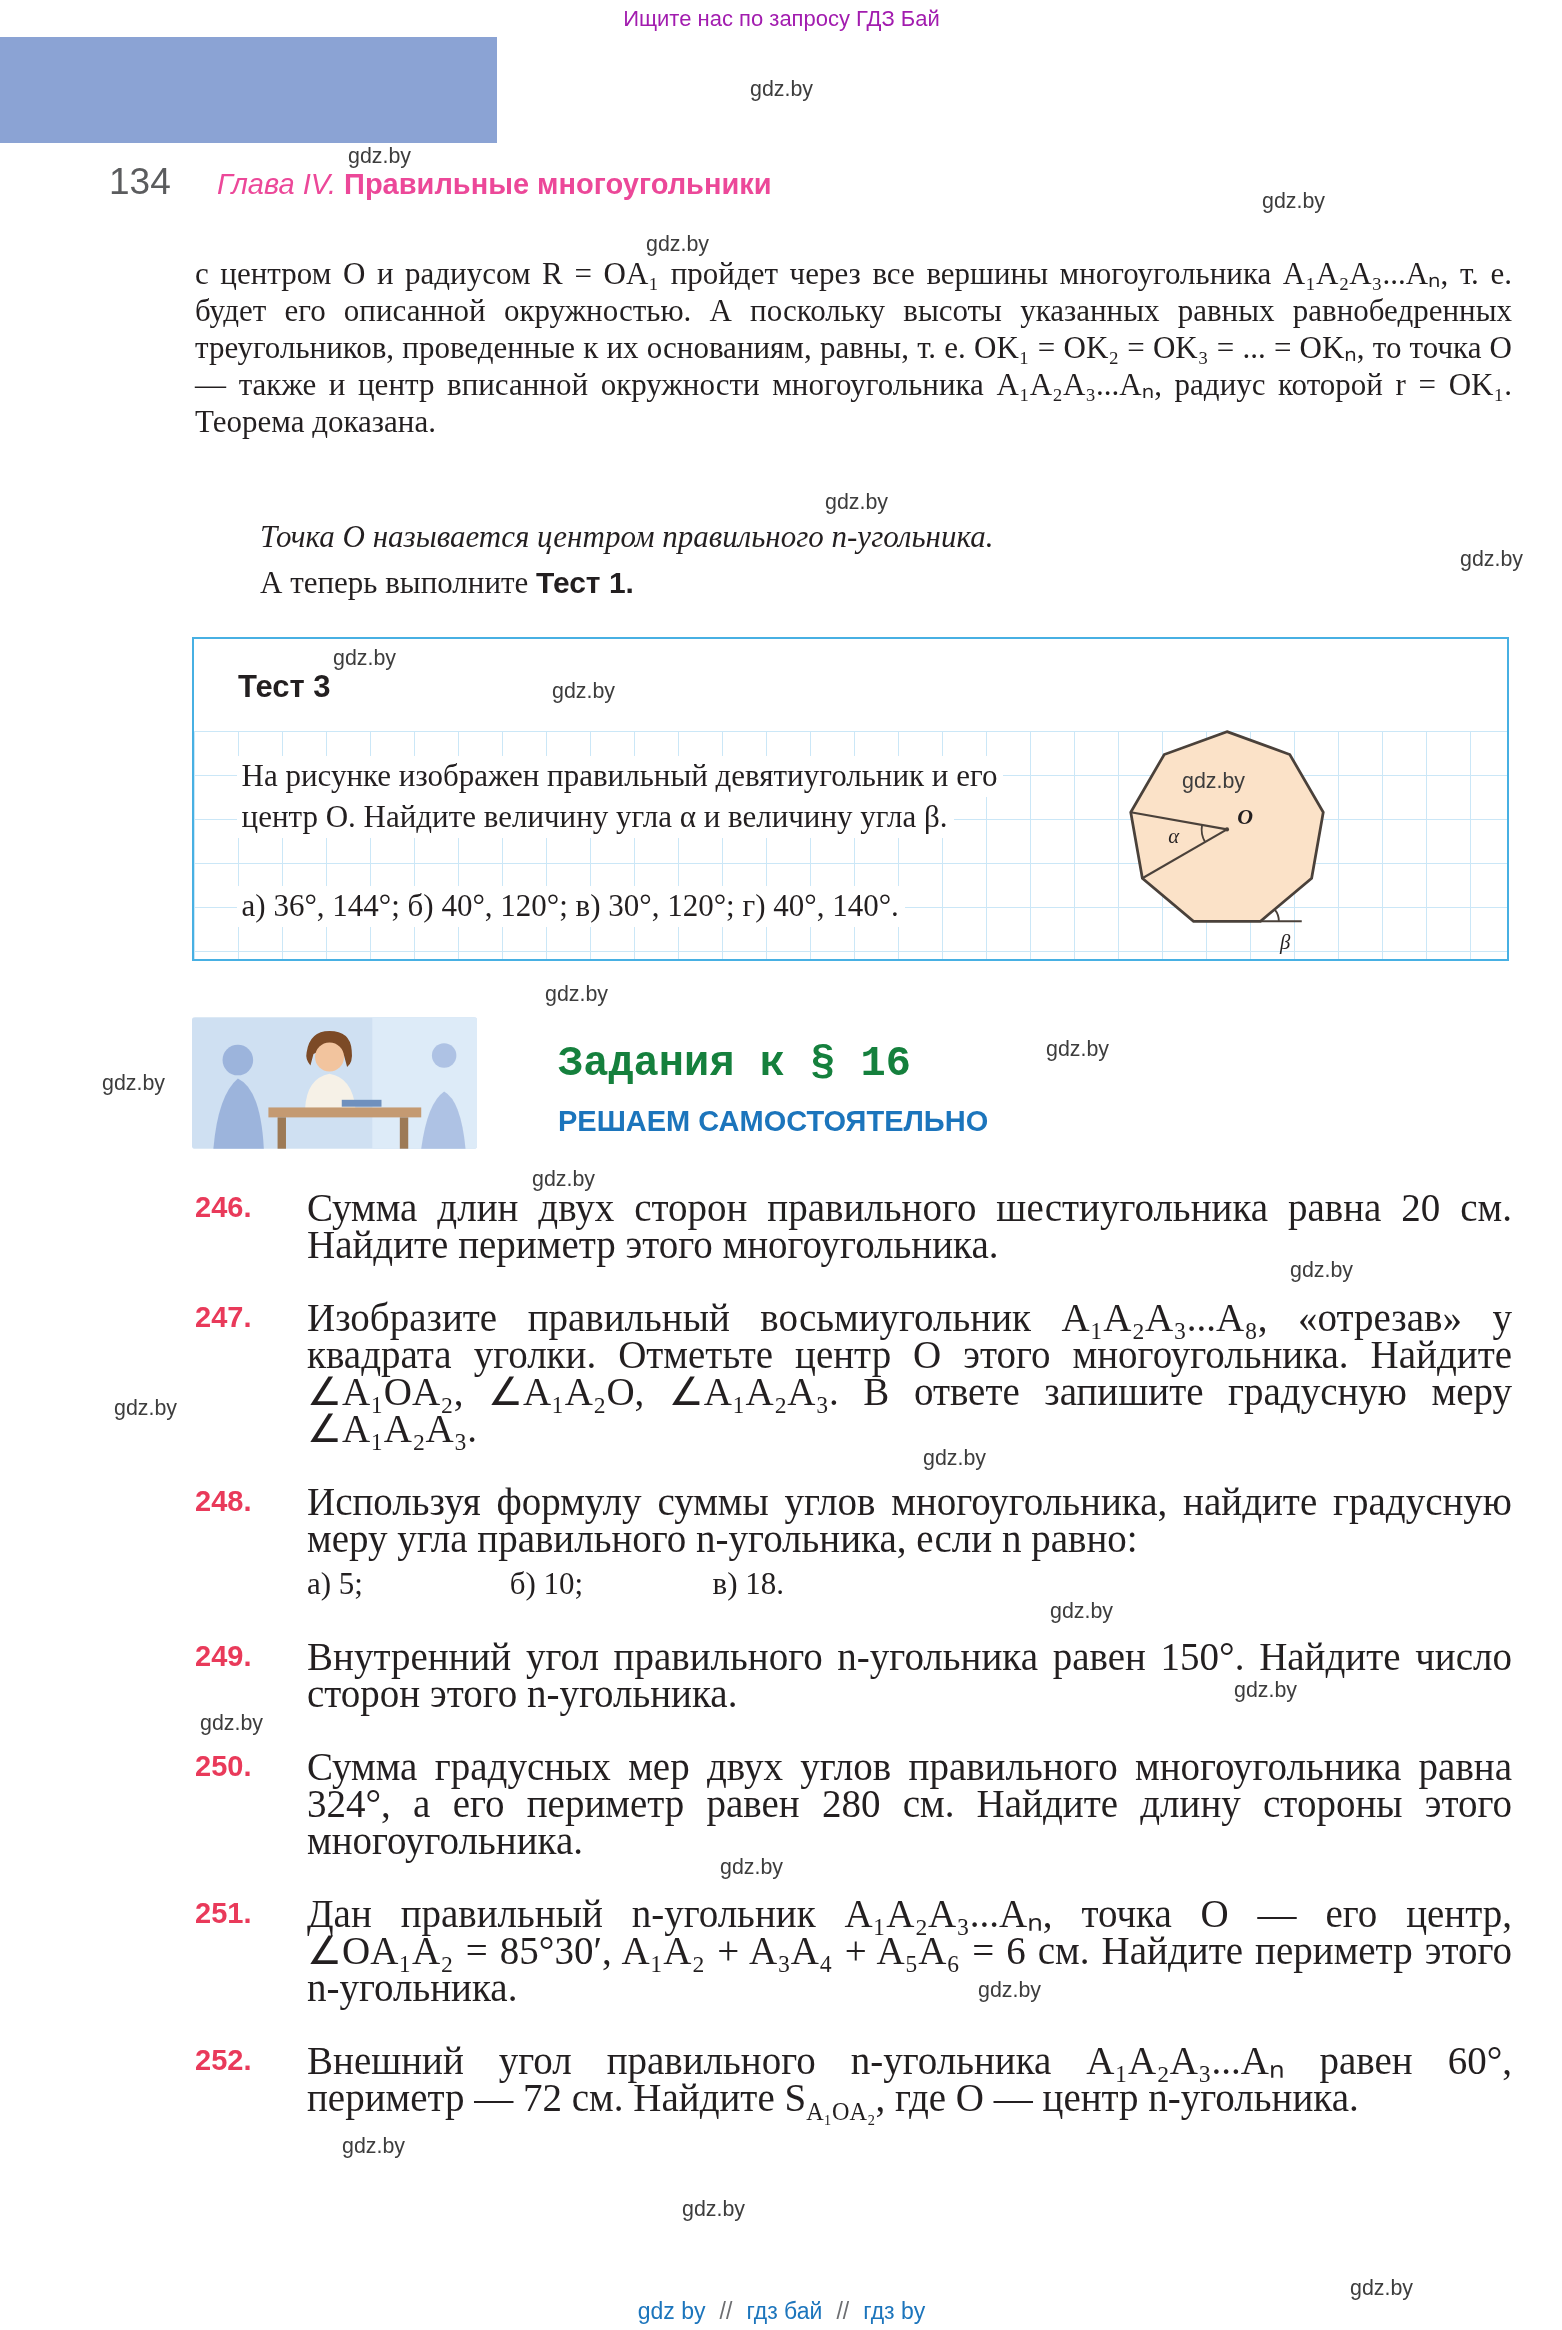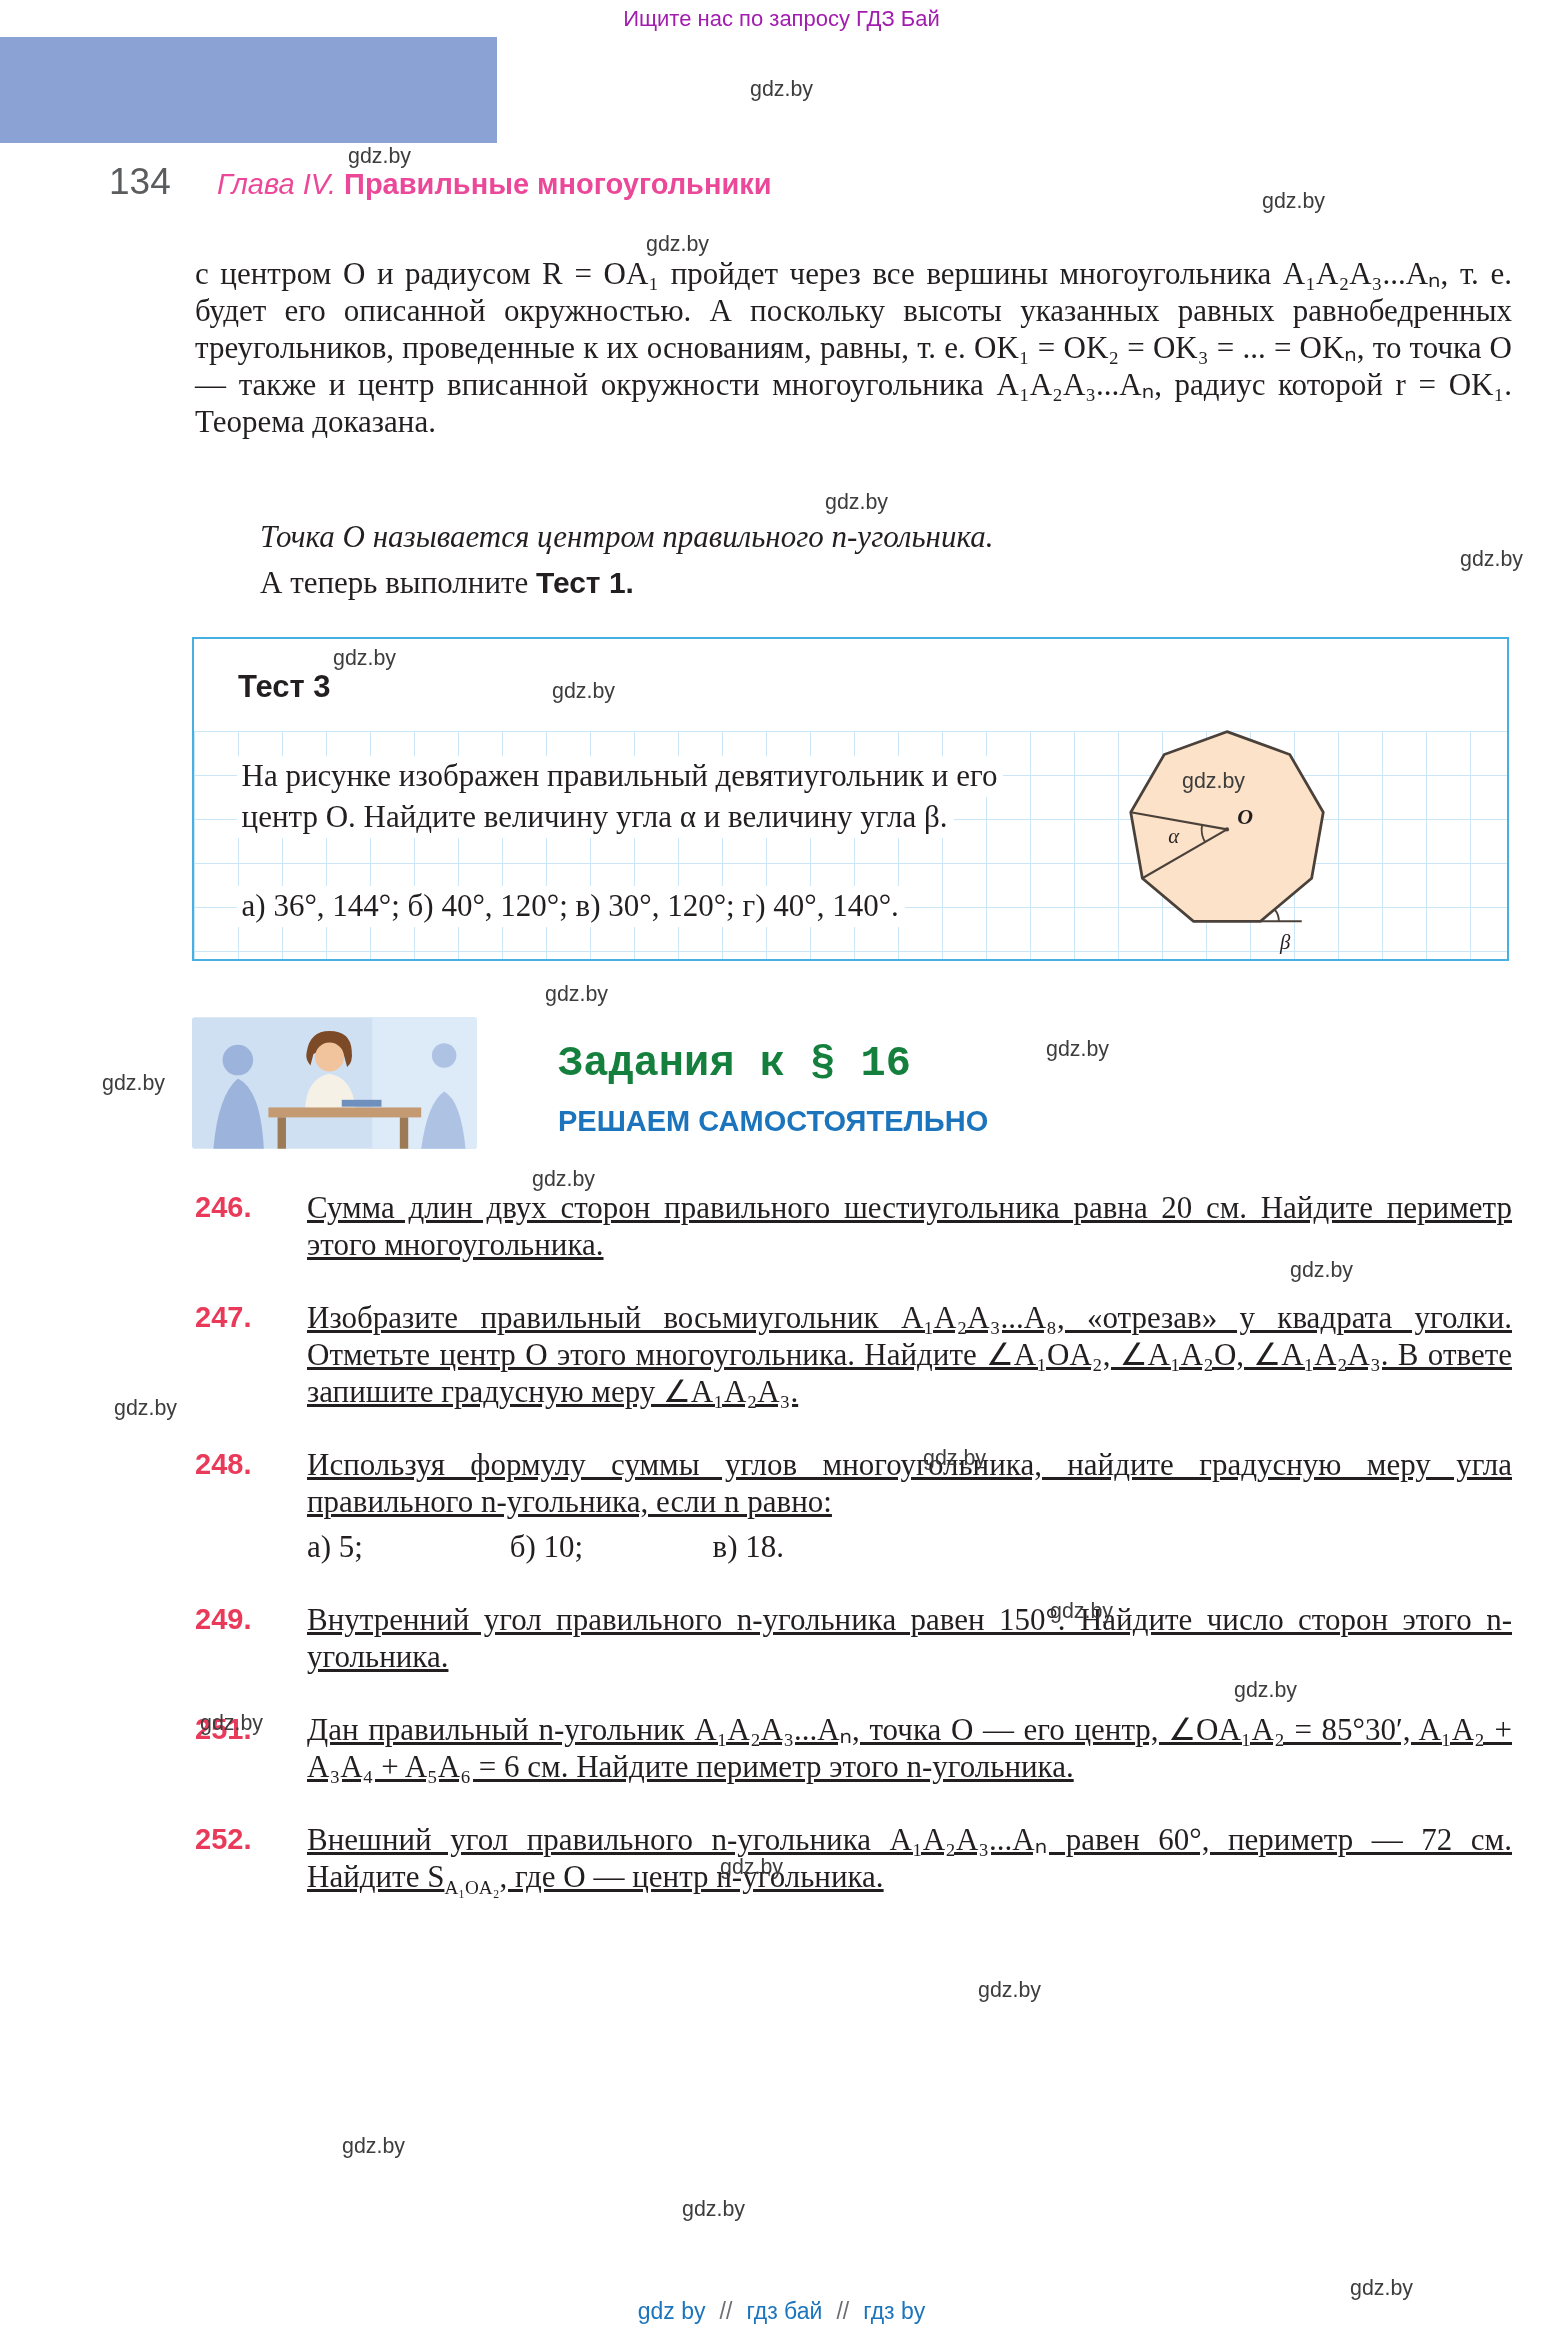--- a/index.html
+++ b/index.html
@@ -52,21 +52,21 @@
   .section-title { position:absolute; left:558px; top:1040px;
     font-family:Liberation Mono, monospace; font-weight:bold; font-size:42px; color:#15803d; }
   .section-subtitle { position:absolute; left:558px; top:1105px;
     font-family:"Liberation Sans", sans-serif; font-weight:bold; font-size:29px; color:#1c75bc; }
 
   .problems { position:absolute; left:195px; top:1189px; width:1317px; }
   .problem { display:flex; margin-bottom:36px; }
   .pnum { flex:0 0 112px; width:112px; font-family:"Liberation Sans", sans-serif;
     font-weight:bold; font-size:29px; color:#e93a5a; padding-top:2.3px; }
   .pbody { flex:1; }
-  .ptext { font-size:31px; line-height:37px; text-align:justify;text-decoration:underline; }
+  .ptext { font-size:39px; line-height:37px; text-align:justify; }
   .poptions { margin-top:7.7px; font-size:31px; line-height:37px; }
   .popt { display:inline-block; width:195px; }
   .popt:last-child { width:auto; }
   .sub { vertical-align:sub; font-size:0.62em; }
 
   .footer { position:absolute; left:0; top:2298px; width:100%; text-align:center;
     font-family:"Liberation Sans", sans-serif; font-size:23px; color:#1c75bc; }
   .footer .sep { color:#6d6e71; padding:0 7.7px; }
   .footer .flink { color:#1c75bc; text-decoration:none; }
 
@@ -169,20 +169,26 @@
       </div>
     </div>
 
     <div class="problem">
       <div class="pnum">249.</div>
       <div class="pbody">
           <div class="ptext">Внутренний угол правильного n-угольника равен 150°. Найдите число сторон этого n-угольника.</div>
         </div>
     </div>
 
+    <div class="problem">
+      <div class="pnum">250.</div>
+      <div class="pbody">
+          <div class="ptext">Сумма градусных мер двух углов правильного многоугольника равна 324°, а его периметр равен 280 см. Найдите длину стороны этого многоугольника.</div>
+        </div>
+    </div>
 
     <div class="problem">
       <div class="pnum">251.</div>
       <div class="pbody">
           <div class="ptext">Дан правильный n-угольник A₁A₂A₃...Aₙ, точка O — его центр, ∠OA₁A₂ = 85°30′, A₁A₂ + A₃A₄ + A₅A₆ = 6 см. Найдите периметр этого n-угольника.</div>
         </div>
     </div>
 
     <div class="problem">
       <div class="pnum">252.</div>

